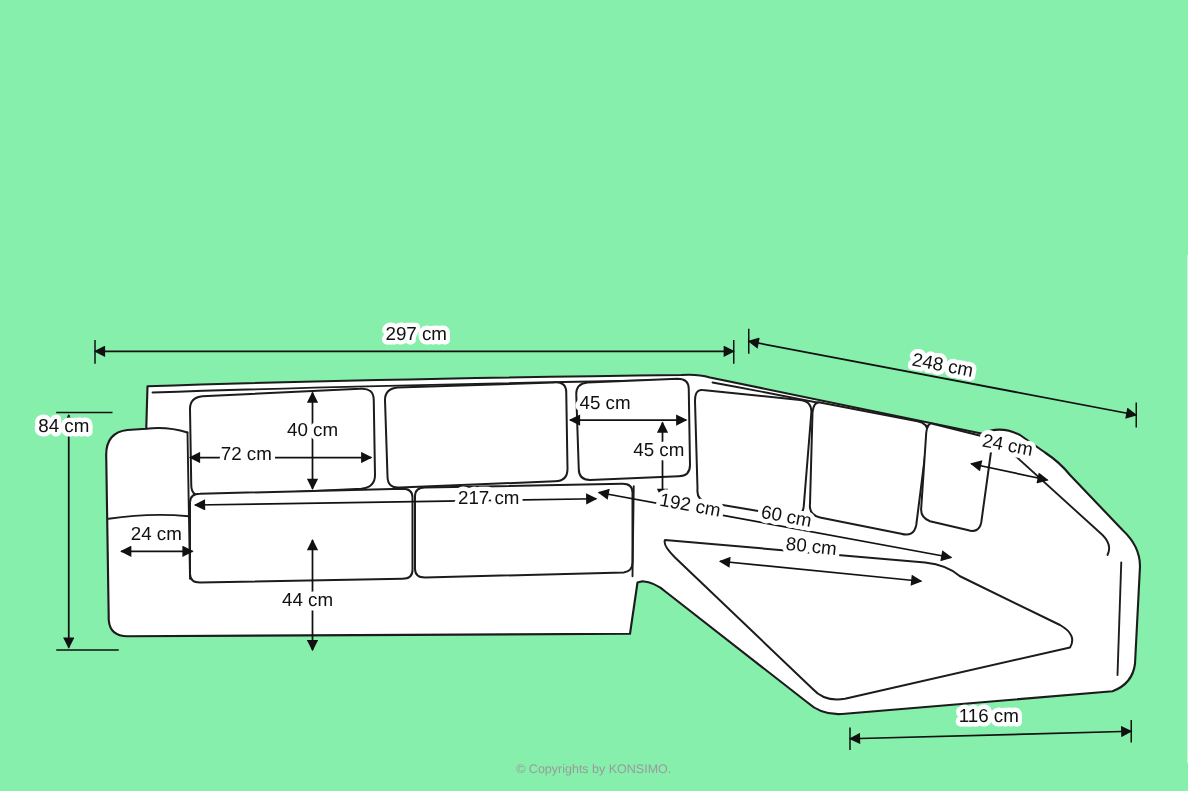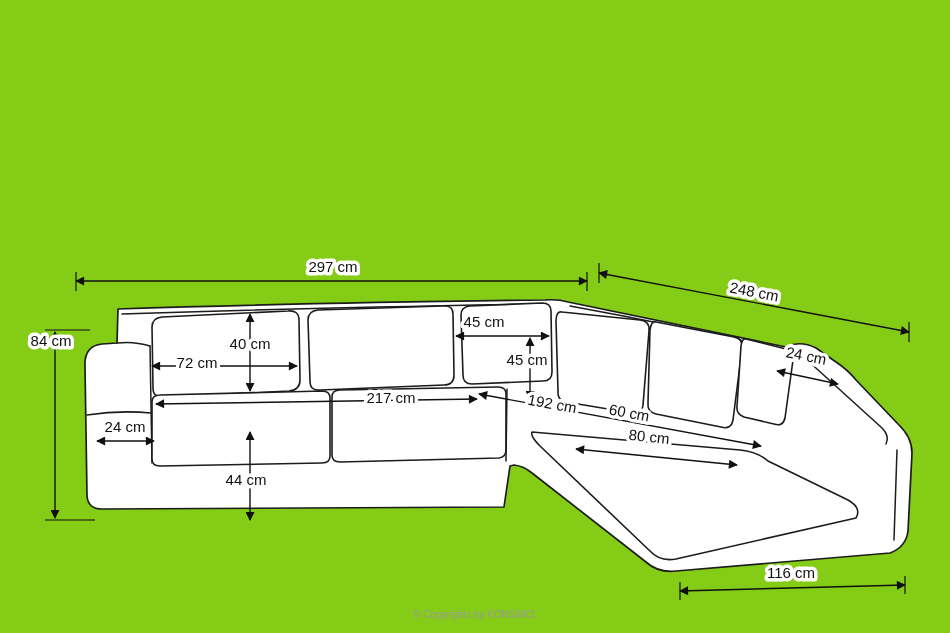--- a/index.html
+++ b/index.html
@@ -1,16 +1,16 @@
 <!DOCTYPE html>
 <html><head>
 <meta charset="utf-8">
 <style>
   html,body{margin:0;padding:0;background:#ffffff;}
-  .page{width:950px;height:633px;position:relative;background:#84cc16;overflow:hidden;}
+  .page{width:950px;height:633px;position:relative;background:#86efac;overflow:hidden;}
   svg{display:block;}
   .sofa{fill:#ffffff;stroke:#1c1c1c;stroke-width:1.7;stroke-linejoin:round;stroke-linecap:round;}
   .seam{fill:none;stroke:#1c1c1c;stroke-width:1.5;stroke-linejoin:round;stroke-linecap:round;}
   .cushion{fill:#ffffff;stroke:#1c1c1c;stroke-width:1.6;stroke-linejoin:round;}
   .dim{stroke:#111111;stroke-width:1.4;fill:none;}
   .tick{stroke:#111111;stroke-width:1.2;}
   .dim-text{
     font-family:"Liberation Sans","DejaVu Sans",sans-serif;
     font-size:15px;fill:#111111;
     stroke:#ffffff;stroke-width:7px;paint-order:stroke;stroke-linejoin:round;

